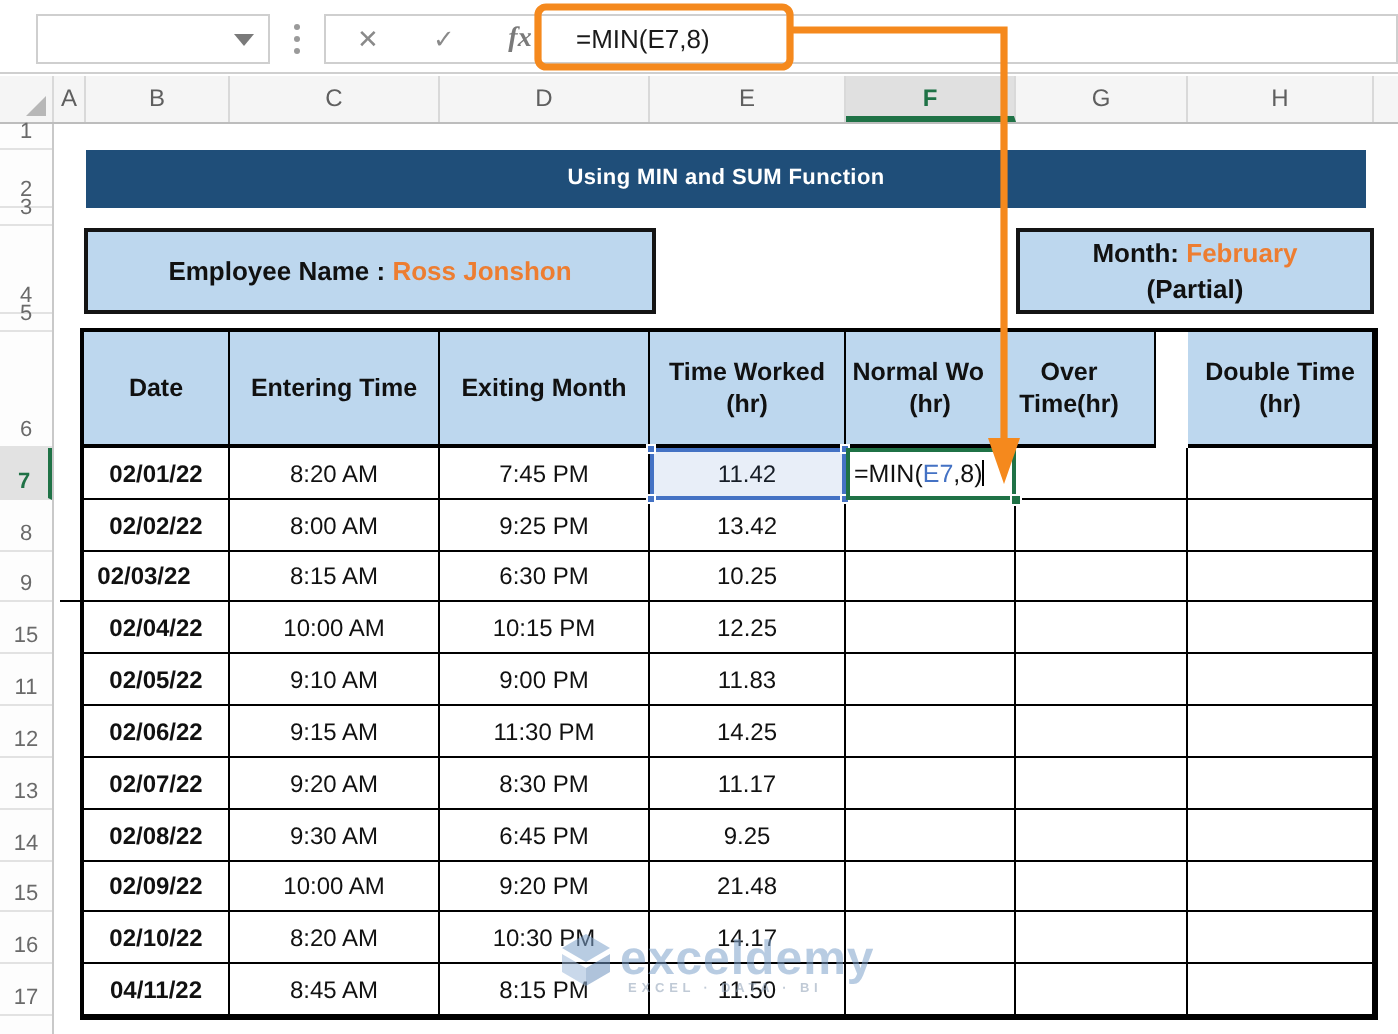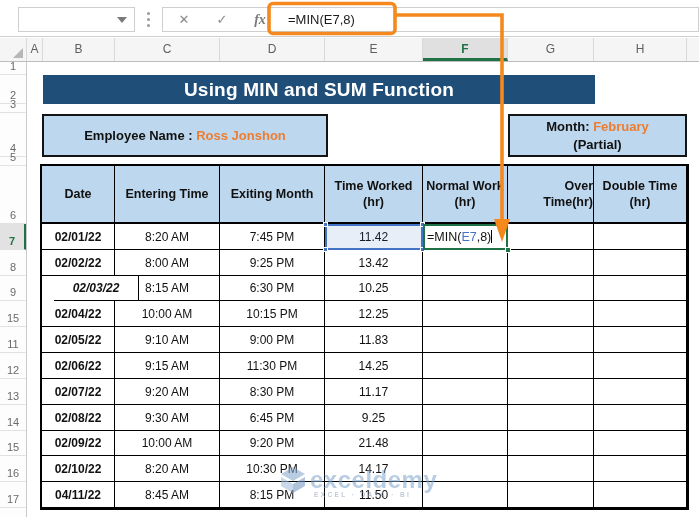--- a/index.html
+++ b/index.html
@@ -28,22 +28,22 @@
   .corner .tri { position:absolute; right:3px; bottom:3px; width:0; height:0;
     border-left:10px solid transparent; border-bottom:10px solid #b7b7b7; }
 
   
   .rowstrip { position:absolute; left:0; top:62px; width:27px; height:455px; background:#fdfdfd; border-right:1px solid #c9c9c9; }
   .rowhdr { position:absolute; left:0; width:26px; display:flex; align-items:flex-end; justify-content:center;
     font-size:11px; color:#6a6a6a; border-bottom:1px solid #e2e2e2; padding-bottom:2px; }
   .rowhdr.active { background:#e2e2e2; color:#1F7246; font-weight:bold; border-right:2px solid #1F7246; }
 
   
-  .titlebar { position:absolute; left:43px; top:75px; width:552px; height:29px; background:#1F4E79;
-    color:#fff; font-weight:bold; font-size:19px; text-align:center; line-height:29px; letter-spacing:.2px; }
+  .titlebar { position:absolute; left:43px; top:75px; width:640px; height:29px; background:#1F4E79;
+    color:#fff; font-weight:bold; font-size:11px; text-align:center; line-height:29px; letter-spacing:.2px; }
   .bluebox { position:absolute; background:#BDD7EE; border:2px solid #141414; font-weight:bold; font-size:13px; color:#111;
     display:flex; flex-direction:column; justify-content:center; align-items:center; line-height:1.35; }
   .emp { left:42px; top:114px; width:286px; height:43px; }
   .month { left:508px; top:114px; width:179px; height:43px; }
   .accent { color:#ED7D31; }
 
   
   .tframe { position:absolute; left:40px; top:164px; width:649px; height:346px; border:2.5px solid #000; pointer-events:none; }
   .tcell { position:absolute; display:flex; align-items:center; justify-content:center; text-align:center;
     font-size:12px; color:#111; border-right:1.5px solid #000; border-bottom:1.5px solid #000; background:transparent; }
@@ -153,21 +153,21 @@
         <div>Exiting Month</div>
       </div>
       <div class="tcell hdr" style="left: 325px; top: 166px; width: 98px; height: 58px;">
         <div>Time Worked</div>
         <div>(hr)</div>
       </div>
       <div class="tcell hdr" style="left: 423px; top: 166px; width: 85px; height: 58px;">
         <div>Normal Work</div>
         <div>(hr)</div>
       </div>
-      <div class="tcell hdr" style="left: 508px; top: 166px; width: 86px; height: 58px; align-items: flex-end;">
+      <div class="tcell hdr" style="left: 492px; top: 166px; width: 86px; height: 58px;">
         <div>Over</div>
         <div>Time(hr)</div>
       </div>
       <div class="tcell hdr" style="left: 594px; top: 166px; width: 93px; height: 58px;">
         <div>Double Time</div>
         <div>(hr)</div>
       </div>
       <div class="tcell date" style="left: 42px; top: 224px; width: 73px; height: 26px;">02/01/22</div>
       <div class="tcell" style="left: 115px; top: 224px; width: 105px; height: 26px;">8:20 AM</div>
       <div class="tcell" style="left: 220px; top: 224px; width: 105px; height: 26px;">7:45 PM</div>
@@ -175,21 +175,21 @@
       <div class="tcell" style="left: 423px; top: 224px; width: 85px; height: 26px;"></div>
       <div class="tcell" style="left: 508px; top: 224px; width: 86px; height: 26px;"></div>
       <div class="tcell" style="left: 594px; top: 224px; width: 93px; height: 26px;"></div>
       <div class="tcell date" style="left: 42px; top: 250px; width: 73px; height: 26px;">02/02/22</div>
       <div class="tcell" style="left: 115px; top: 250px; width: 105px; height: 26px;">8:00 AM</div>
       <div class="tcell" style="left: 220px; top: 250px; width: 105px; height: 26px;">9:25 PM</div>
       <div class="tcell" style="left: 325px; top: 250px; width: 98px; height: 26px;">13.42</div>
       <div class="tcell" style="left: 423px; top: 250px; width: 85px; height: 26px;"></div>
       <div class="tcell" style="left: 508px; top: 250px; width: 86px; height: 26px;"></div>
       <div class="tcell" style="left: 594px; top: 250px; width: 93px; height: 26px;"></div>
-      <div class="tcell date" style="left: 54px; top: 276px; width: 85px; height: 25px; font-style: italic;">02/03/22</div>
+      <div class="tcell date" style="left: 30px; top: 276px; width: 85px; height: 25px;">02/03/22</div>
       <div class="tcell" style="left: 115px; top: 276px; width: 105px; height: 25px;">8:15 AM</div>
       <div class="tcell" style="left: 220px; top: 276px; width: 105px; height: 25px;">6:30 PM</div>
       <div class="tcell" style="left: 325px; top: 276px; width: 98px; height: 25px;">10.25</div>
       <div class="tcell" style="left: 423px; top: 276px; width: 85px; height: 25px;"></div>
       <div class="tcell" style="left: 508px; top: 276px; width: 86px; height: 25px;"></div>
       <div class="tcell" style="left: 594px; top: 276px; width: 93px; height: 25px;"></div>
       <div class="tcell date" style="left: 42px; top: 301px; width: 73px; height: 26px;">02/04/22</div>
       <div class="tcell" style="left: 115px; top: 301px; width: 105px; height: 26px;">10:00 AM</div>
       <div class="tcell" style="left: 220px; top: 301px; width: 105px; height: 26px;">10:15 PM</div>
       <div class="tcell" style="left: 325px; top: 301px; width: 98px; height: 26px;">12.25</div>

